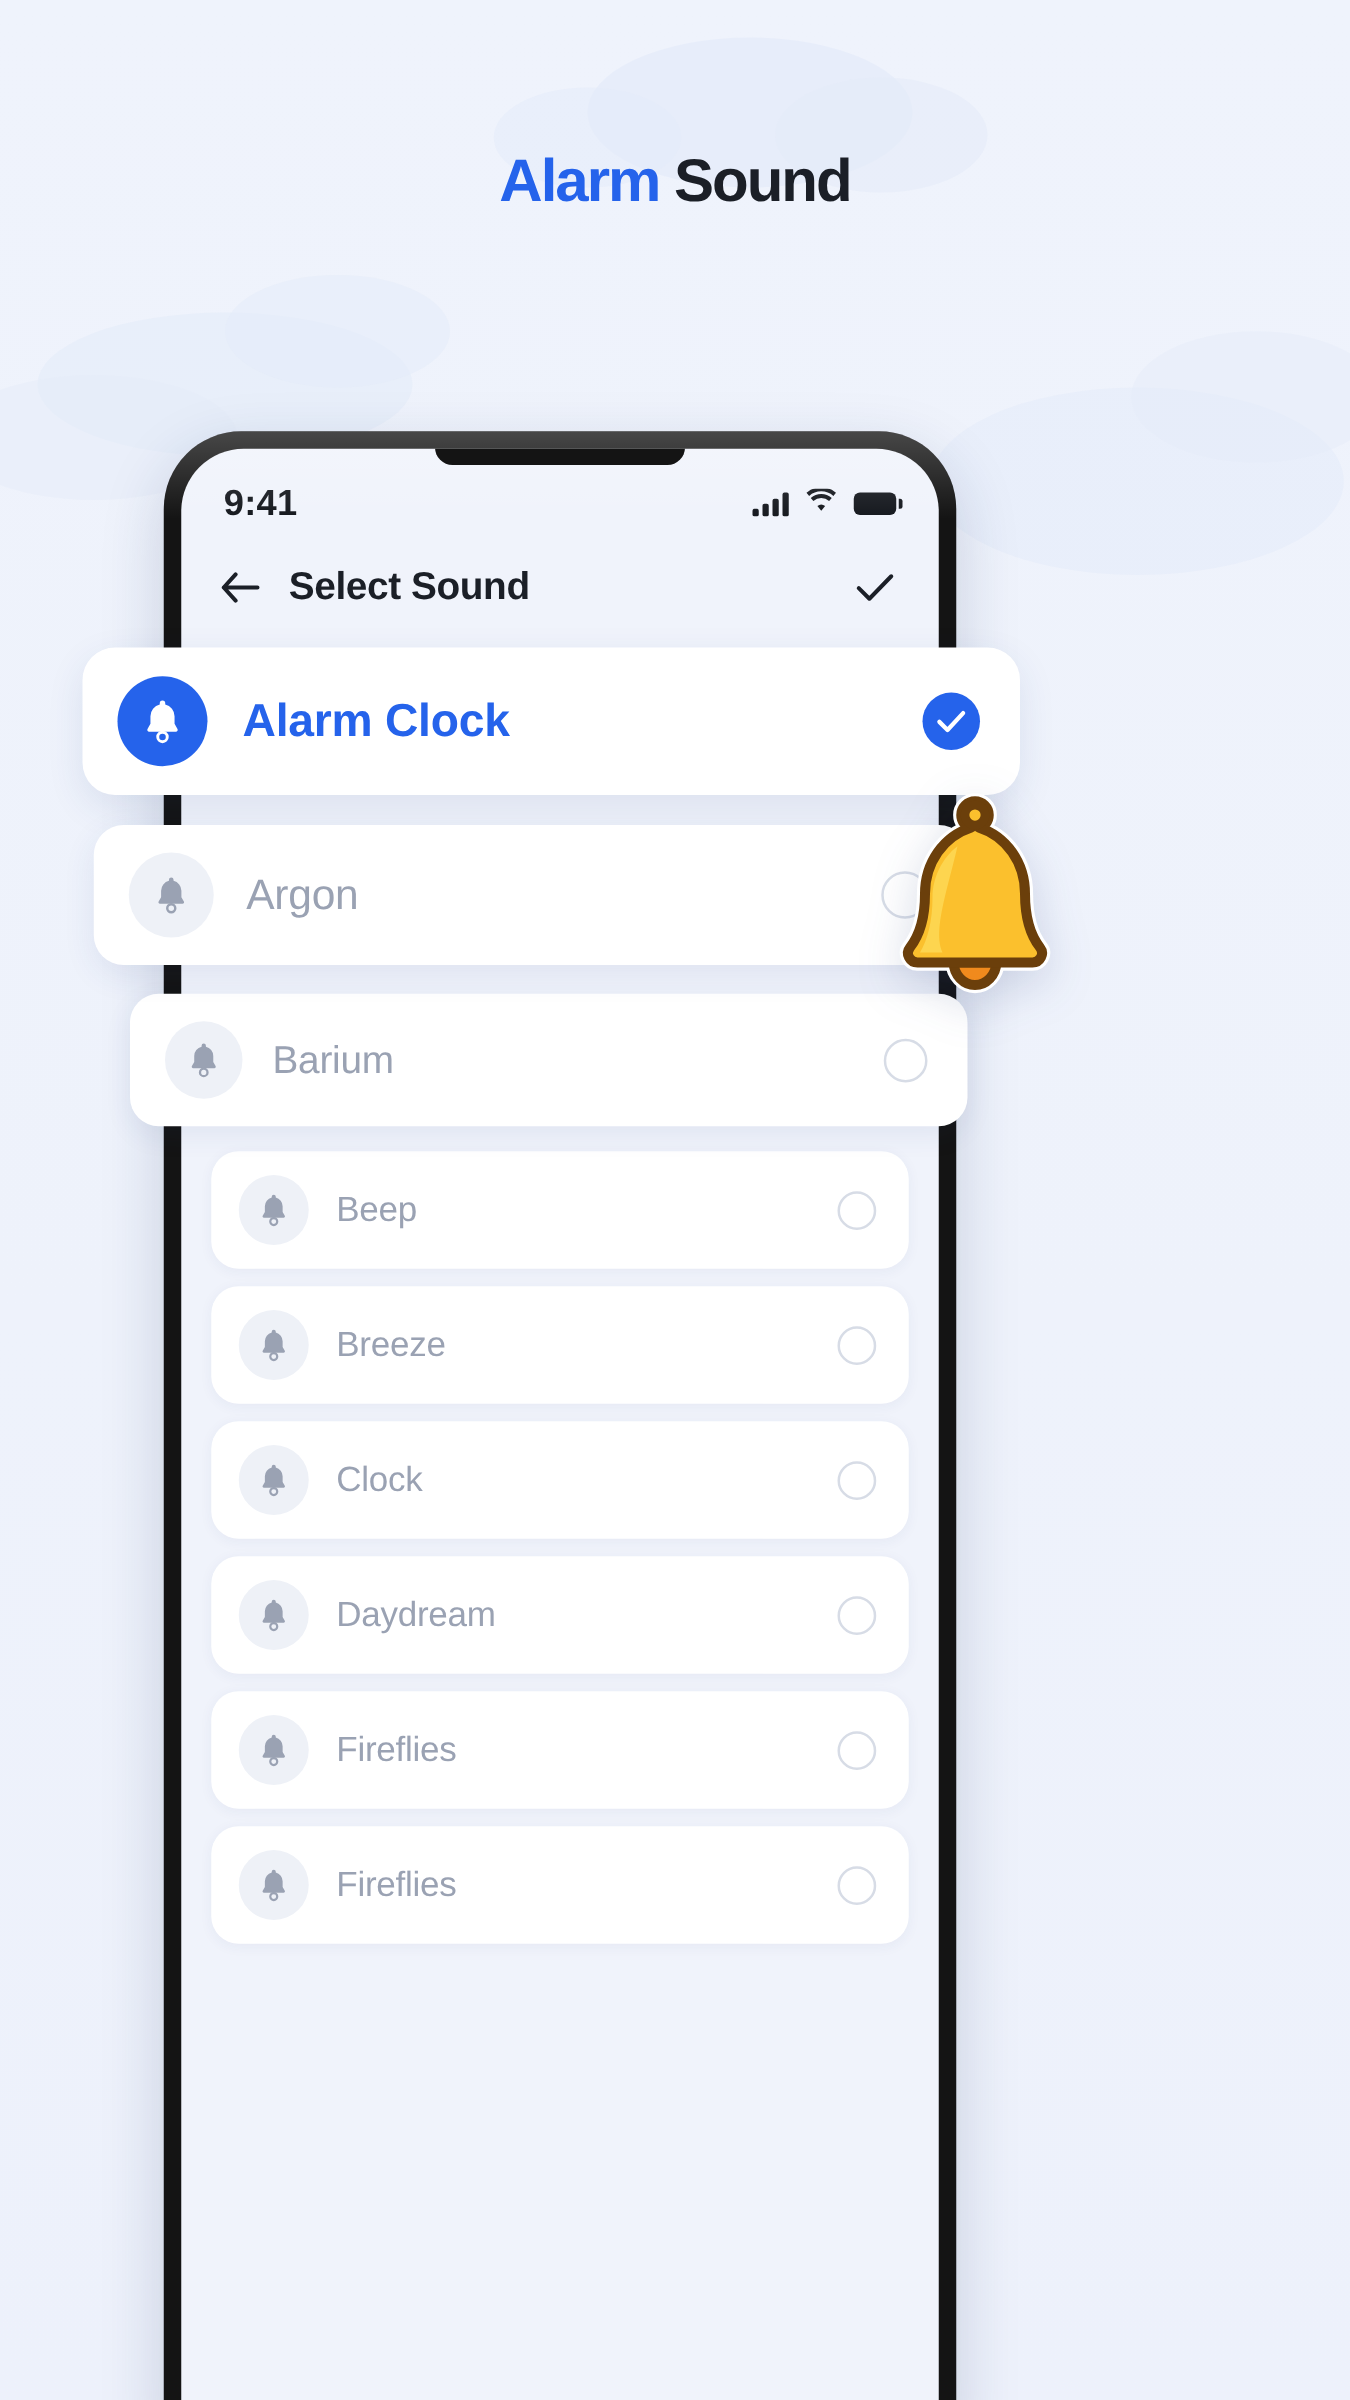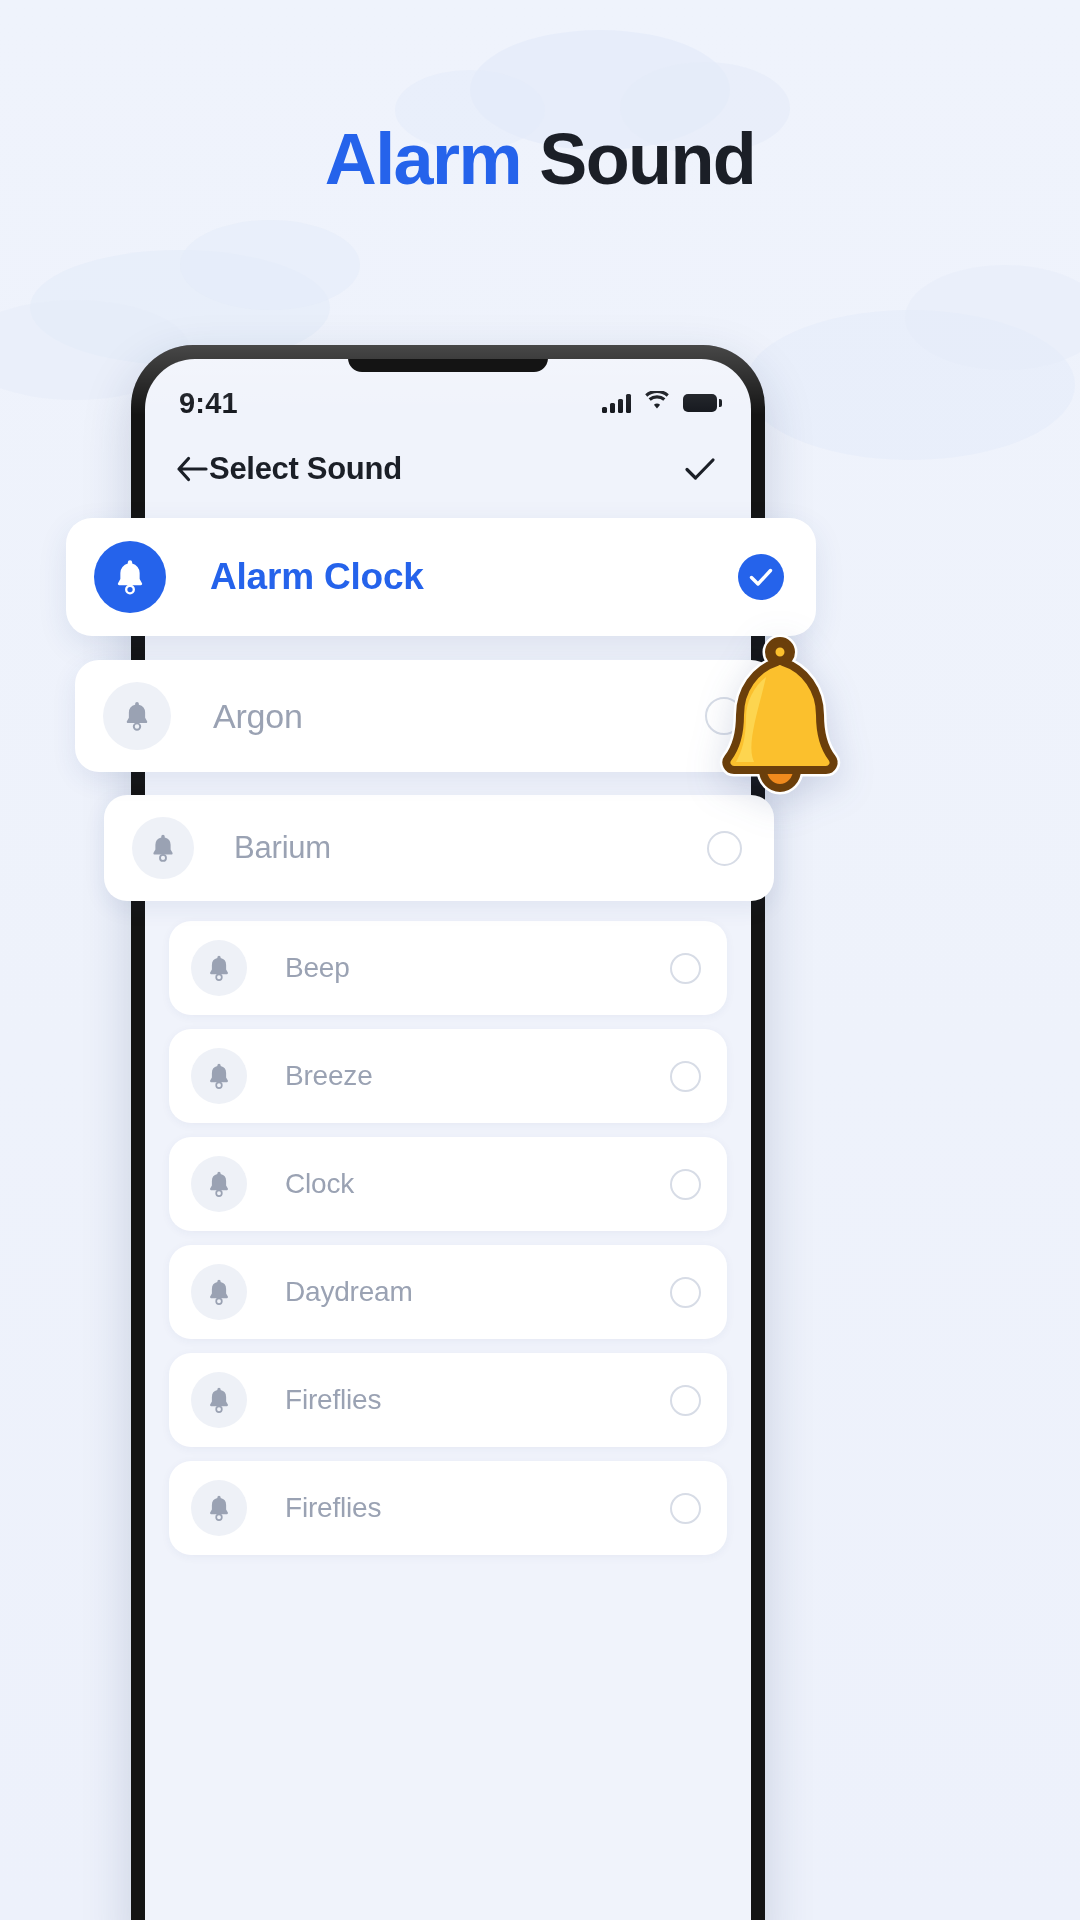--- a/index.html
+++ b/index.html
@@ -25,21 +25,21 @@
   .cloud.c4 { left: 30px;  top: 250px; width: 300px; height: 115px; opacity:.62;}
   .cloud.c5 { left: 180px; top: 220px; width: 180px; height: 90px;  opacity:.5;}
   .cloud.c6 { left: 745px; top: 310px; width: 330px; height: 150px; opacity:.55;}
   .cloud.c7 { left: 905px; top: 265px; width: 200px; height: 105px; opacity:.45;}
   .cloud.c8 { left: -40px; top: 300px; width: 230px; height: 100px; opacity:.45;}
 
   
   #headline {
     position: absolute; left: 0; top: 120px; width: 1080px;
     text-align: center;
-    font-size: 72px; font-weight: 700; letter-spacing: -1.6px;
+    font-size: 48px; font-weight: 700; letter-spacing: -1.6px;
     line-height: 1.1;
     white-space: nowrap;
   }
   #headline .accent { color: #2563eb; }
   #headline .dark   { color: #1b1f27; }
 
   
   #phone {
     position: absolute;
     left: 131px; top: 345px;
@@ -88,22 +88,23 @@
     position: relative; width: 34px; height: 18px;
     border-radius: 5px; background: #15181e;
   }
   .batt::after{
     content:""; position:absolute; right:-5px; top:5px;
     width:3px; height:8px; border-radius: 0 2px 2px 0; background:#15181e;
   }
 
   
   #navbar {
-    display: flex; align-items: center;
+    display: flex; align-items: flex-end;
     padding: 18px 34px 14px 30px;
+    gap: 22px;
   }
   #nav-title { font-size: 31px; font-weight: 700; color: #1b1f27; letter-spacing: -.3px; flex: 1;}
   .nav-icon { width: 34px; height: 34px; display:flex; align-items:center; justify-content:center; }
 
   
   #list {
     padding: 6px 24px 0 24px;
     display: flex; flex-direction: column; gap: 14px;
   }
   .row {
@@ -114,21 +115,21 @@
     padding: 0 26px 0 22px;
     gap: 22px;
     box-shadow: 0 2px 10px rgba(35,60,120,.05);
   }
   .bell-wrap {
     width: 56px; height: 56px; border-radius: 50%;
     background: #eef1f7;
     display:flex; align-items:center; justify-content:center;
     flex: 0 0 auto;
   }
-  .row-label { flex: 1; font-size: 28px; color: #9aa2b3; letter-spacing: -.2px; margin-left: 16px; }
+  .row-label { flex: 1; font-size: 28px; color: #9aa2b3; letter-spacing: -.2px; }
   .radio {
     width: 31px; height: 31px; border-radius: 50%;
     border: 2.5px solid #d7dce6; background: transparent; flex: 0 0 auto;
   }
 
   
   .breakout { position: absolute; z-index: 8; }
 
   #row-selected {
     left: 66px; top: 518px;

